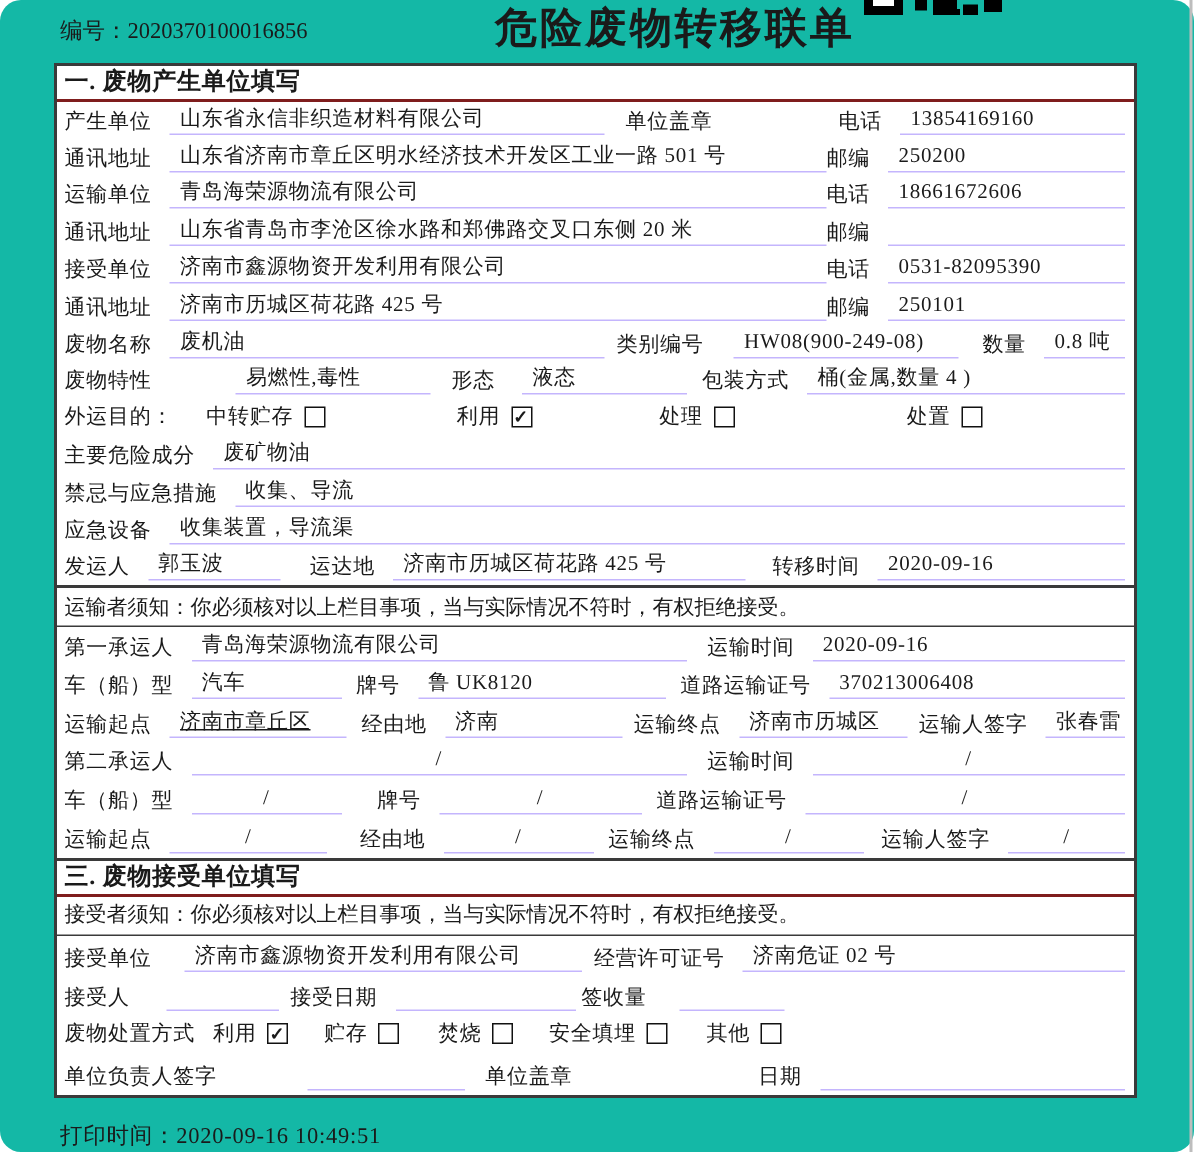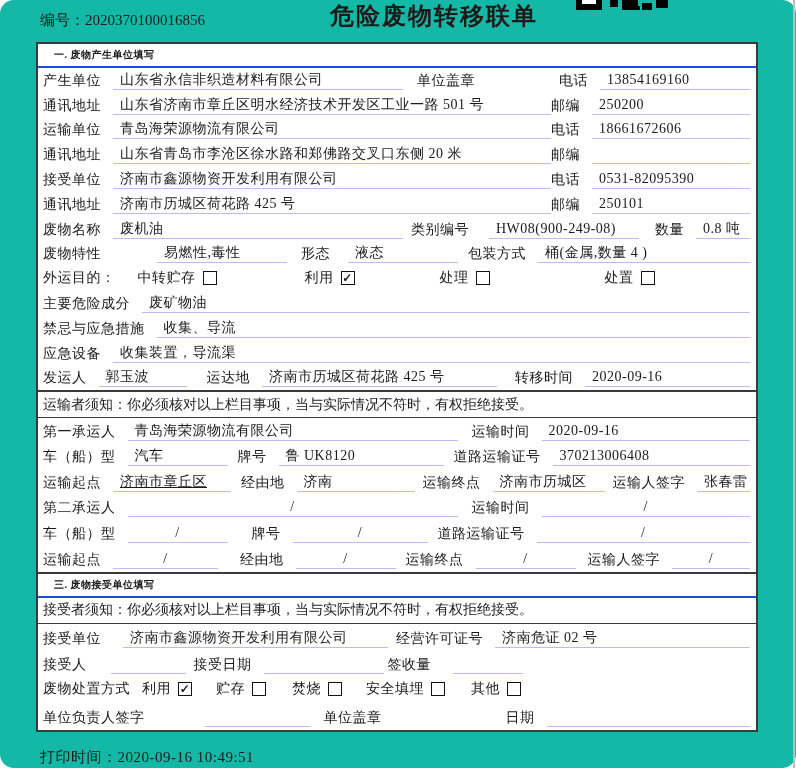--- a/index.html
+++ b/index.html
@@ -3,31 +3,31 @@
 <meta charset="utf-8">
 <style>
   html,body{margin:0;padding:0;}
   body{
     width:796px;height:768px;background:#ffffff;overflow:hidden;
     font-family:"Liberation Serif","DejaVu Serif",serif;
     color:#1a1a1a;font-size:14px;
   }
   .page{position:relative;width:796px;height:768px;background:#14b8a6;border-radius:14px;}
   .serial{position:absolute;left:40px;top:11px;font-size:15px;white-space:nowrap;}
-  .title{position:absolute;left:330px;top:0px;font-size:24px;font-weight:700;letter-spacing:2px;white-space:nowrap;}
+  .title{position:absolute;left:330px;top:0px;font-size:28px;font-weight:700;letter-spacing:2px;white-space:nowrap;}
   .qr{position:absolute;left:576px;top:0;}
   .right-edge{position:absolute;top:0;right:1px;width:2px;height:768px;background:#bdbdbd;}
   #form-root{
     position:absolute;left:36px;top:42px;width:722px;
     border:2px solid #3a3a3a;background:#fff;box-sizing:border-box;
   }
   .sec + .sec{border-top:2px solid #3a3a3a;}
   .sec-hdr{
-    height:22px;line-height:22px;font-weight:700;font-size:10px;
-    padding-left:16px;border-bottom:2px solid #1d4ed8;letter-spacing:0.5px;
+    height:22px;line-height:22px;font-weight:700;font-size:16px;
+    padding-left:5px;border-bottom:2px solid #7f1d1d;letter-spacing:0.5px;
   }
   .row{
     display:flex;align-items:flex-end;box-sizing:border-box;
     padding:0 6px 3px 5px;overflow:hidden;
   }
   .s1 .row{height:24.8px}
   .s2 .row{height:25.6px}
   .s3 .row{height:26.5px}
   .row.note{align-items:center;padding-bottom:0;}
   .row.sep{border-bottom:1.5px solid #3a3a3a;}

